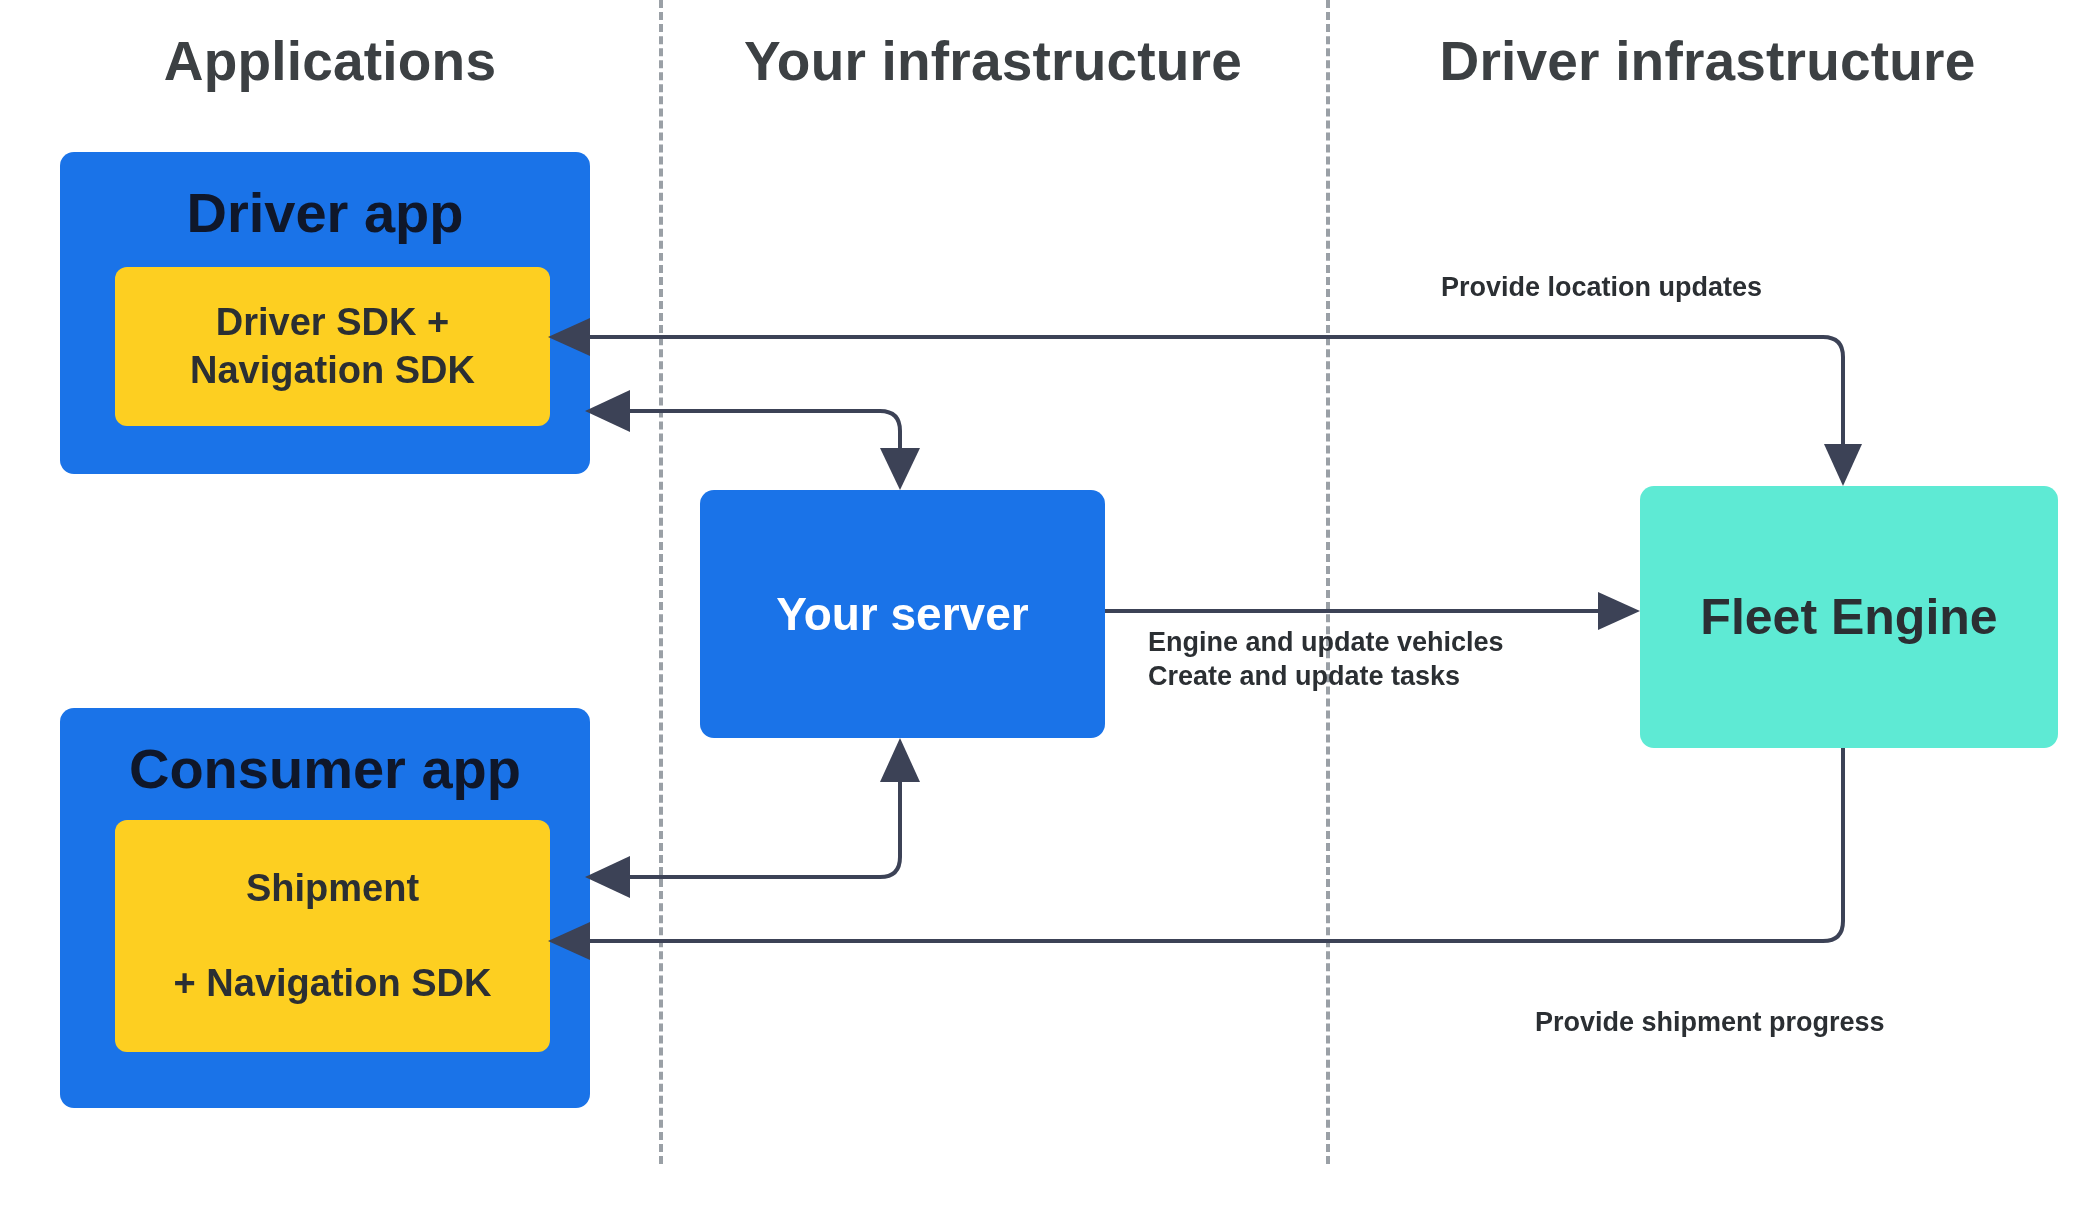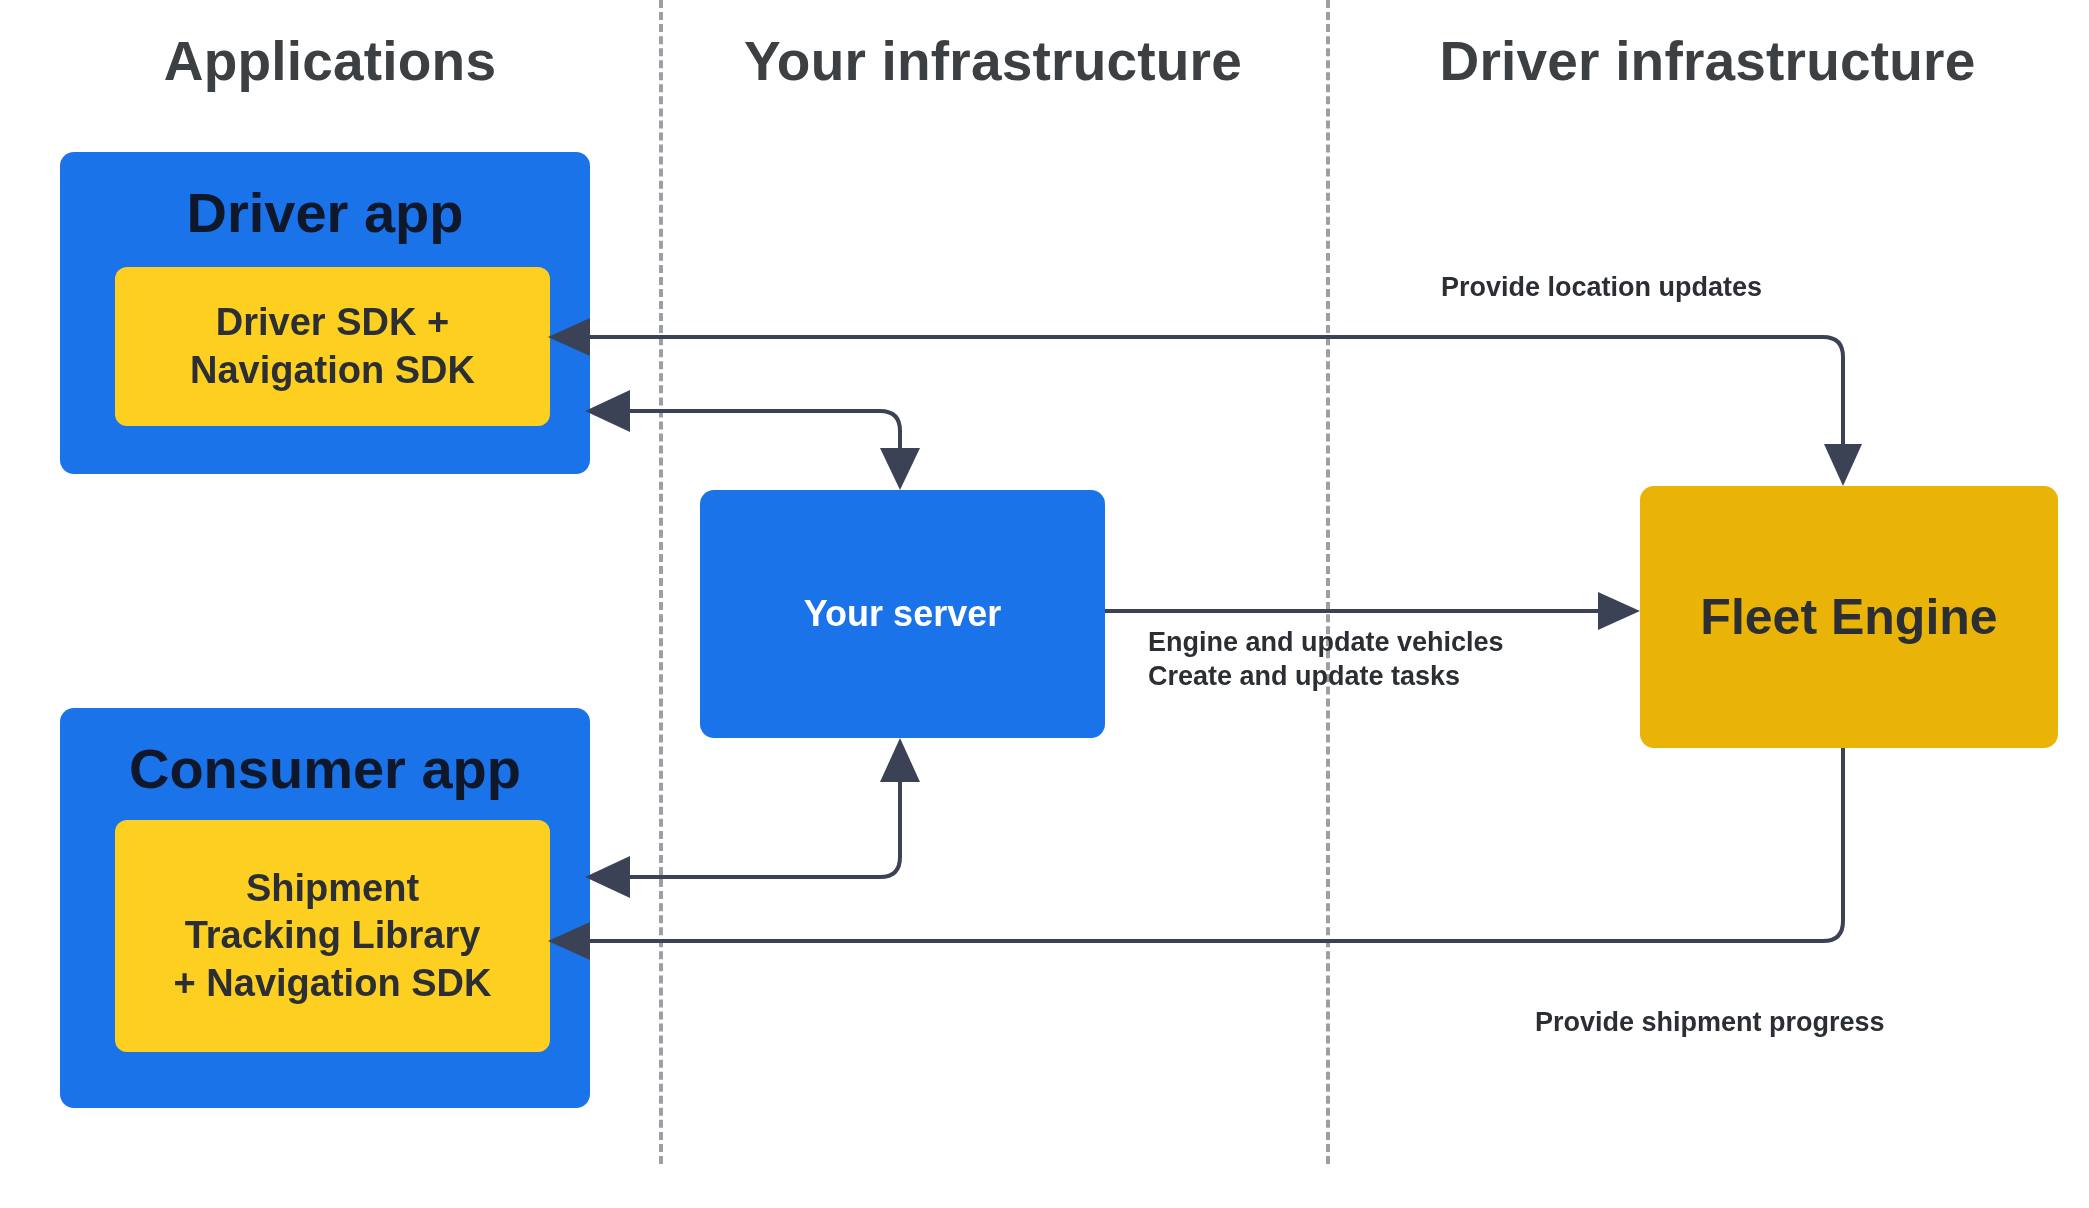--- a/index.html
+++ b/index.html
@@ -72,27 +72,27 @@
   .server-box {
     position: absolute;
     background: #1a73e8;
     border-radius: 14px;
     display: flex;
     align-items: center;
     justify-content: center;
     text-align: center;
     color: #ffffff;
     font-weight: bold;
-    font-size: 36px;
+    font-size: 46px;
     line-height: 1.1;
     box-sizing: border-box;
   }
   .engine-box {
     position: absolute;
-    background: #eab308;
+    background: #5eead4;
     border-radius: 14px;
     display: flex;
     align-items: center;
     justify-content: center;
     text-align: center;
     color: #2b2f33;
     font-weight: bold;
     font-size: 50px;
     line-height: 1.1;
     box-sizing: border-box;
@@ -151,21 +151,21 @@
         <span>Navigation SDK</span>
       </div>
     </div>
   </div>
 
   <div class="app-box" style="left:60px; top:708px; width:530px; height:400px;">
     <div class="app-title" style="top:32px;">Consumer app</div>
     <div class="sdk-box" style="left:55px; top:112px; width:435px; height:232px;">
       <div>
         <span>Shipment</span><br>
-        <span>Tracking Library</span><br>
+        <br>
         <span>+ Navigation SDK</span>
       </div>
     </div>
   </div>
 
   <div class="server-box" style="left:700px; top:490px; width:405px; height:248px;">
     <span>Your server</span>
   </div>
 
   <div class="engine-box" style="left:1640px; top:486px; width:418px; height:262px;">

